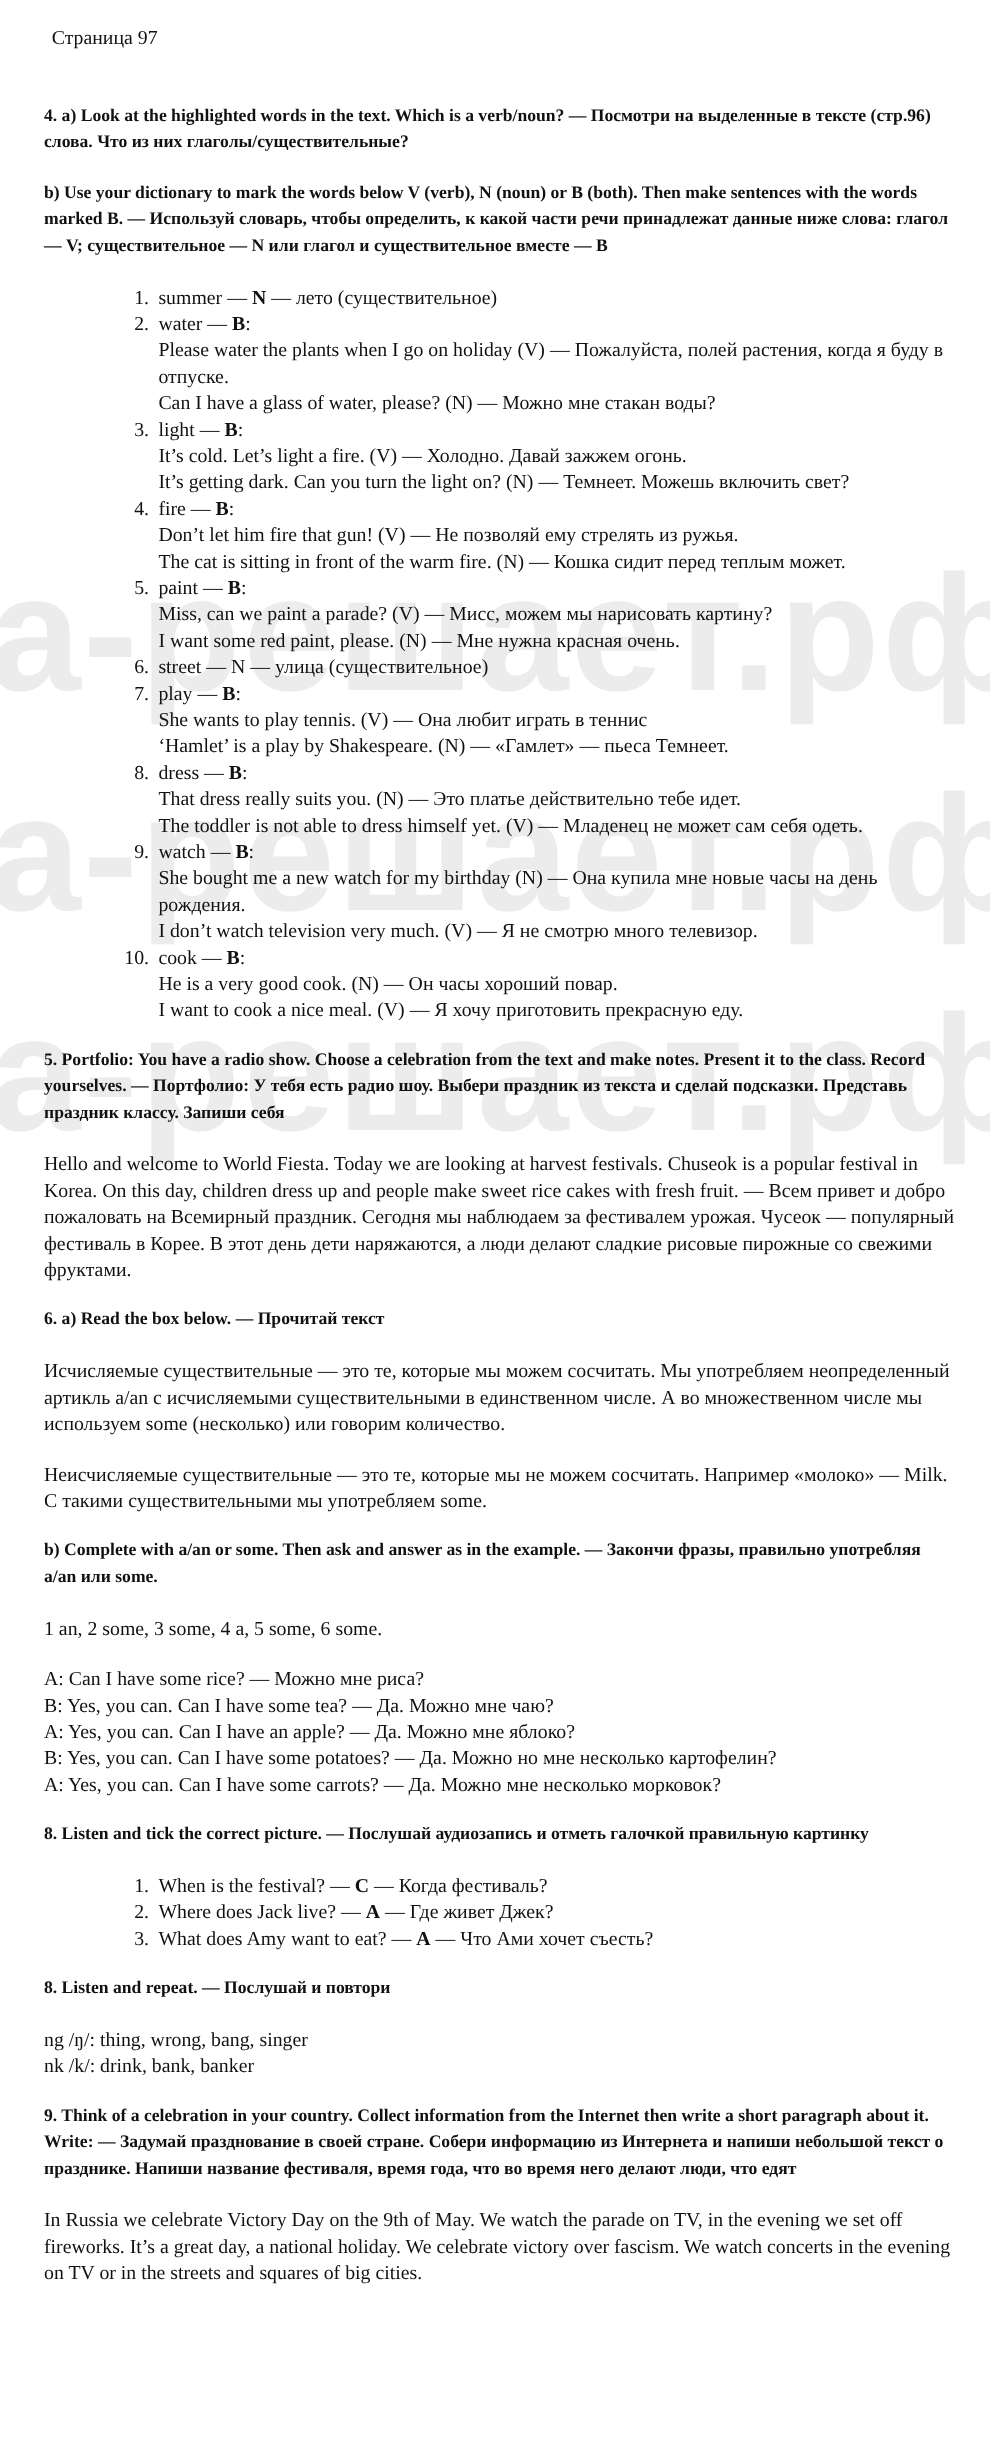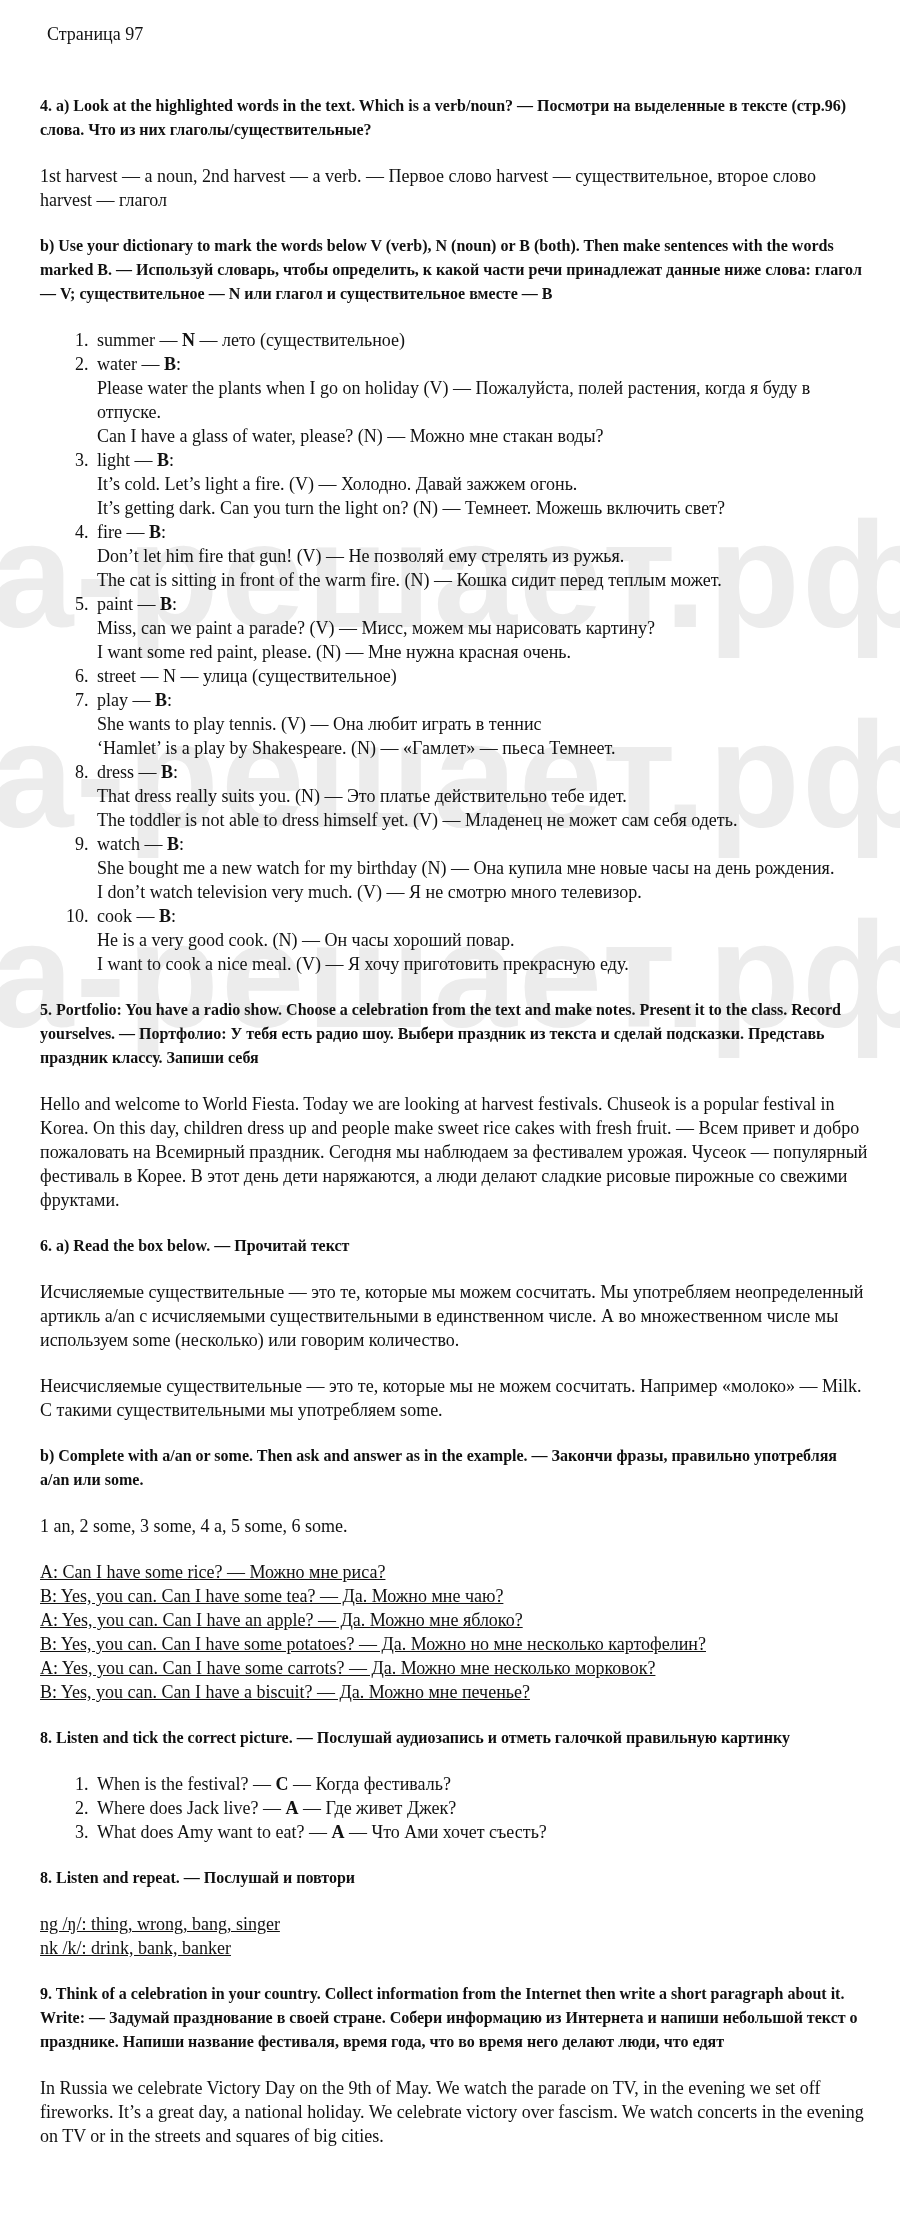--- a/index.html
+++ b/index.html
@@ -11,37 +11,36 @@
     .watermark {
       position: absolute; left: -10px; font-family: "Liberation Sans", sans-serif;
       font-size: 150px; font-weight: bold; color: #ececec; letter-spacing: 2px;
       white-space: nowrap; z-index: 0; user-select: none; line-height: 150px;
     }
     .content { position: relative; z-index: 1; padding: 22px 0 0 40px; width: 830px; }
     .page-title { font-weight: normal; font-size: 18px; margin: 0 0 48px 7px; }
     .task { font-weight: bold; font-size: 16px; line-height: 24px; margin: 0 0 22px 0; }
     p { margin: 0 0 22px 0; }
     ol { margin: 0 0 22px 0; padding-left: 53px; }
-    ol li { padding-left: 4px; }
+    ol li { padding-left: 4px; margin-left: 47px; }
     .sent { display: block; }
-    .lines span { display: block; text-decoration: underline; }
+    .lines span { display: block; }
     b { font-weight: bold; }
   </style>
 </head>
 <body>
 
 <div class="watermark" style="top:500px;">а-решает.рф</div>
 <div class="watermark" style="top:700px;">а-решает.рф</div>
 <div class="watermark" style="top:900px;">а-решает.рф</div>
 
 <div class="content">
   <div class="page-title">Страница 97</div>
 
   <div class="task">4. a) Look at the highlighted words in the text. Which is a verb/noun? — Посмотри на выделенные в тексте (стр.96) слова. Что из них глаголы/существительные?</div>
-  <p>1st harvest — a noun, 2nd harvest — a verb. — Первое слово harvest — существительное, второе слово harvest — глагол</p>
 
   <div class="task">b) Use your dictionary to mark the words below V (verb), N (noun) or B (both). Then make sentences with the words marked B. — Используй словарь, чтобы определить, к какой части речи принадлежат данные ниже слова: глагол — V; существительное — N или глагол и существительное вместе — B</div>
   <ol id="list4b">
       <li><span><span>summer</span> — <b>N</b><span> — лето (существительное)</span></span></li>
       <li><span><span>water</span> — <b>B</b><span>:</span></span><span class="sent">Please water the plants when I go on holiday (V) — Пожалуйста, полей растения, когда я буду в отпуске.</span><span class="sent">Can I have a glass of water, please? (N) — Можно мне стакан воды?</span></li>
       <li><span><span>light</span> — <b>B</b><span>:</span></span><span class="sent">It’s cold. Let’s light a fire. (V) — Холодно. Давай зажжем огонь.</span><span class="sent">It’s getting dark. Can you turn the light on? (N) — Темнеет. Можешь включить свет?</span></li>
       <li><span><span>fire</span> — <b>B</b><span>:</span></span><span class="sent">Don’t let him fire that gun! (V) — Не позволяй ему стрелять из ружья.</span><span class="sent">The cat is sitting in front of the warm fire. (N) — Кошка сидит перед теплым может.</span></li>
       <li><span><span>paint</span> — <b>B</b><span>:</span></span><span class="sent">Miss, can we paint a parade? (V) — Мисс, можем мы нарисовать картину?</span><span class="sent">I want some red paint, please. (N) — Мне нужна красная очень.</span></li>
       <li><span><span>street</span> — <span>N</span><span> — улица (существительное)</span></span></li>
       <li><span><span>play</span> — <b>B</b><span>:</span></span><span class="sent">She wants to play tennis. (V) — Она любит играть в теннис</span><span class="sent">‘Hamlet’ is a play by Shakespeare. (N) — «Гамлет» — пьеса Темнеет.</span></li>
@@ -58,21 +57,20 @@
   <p>Неисчисляемые существительные — это те, которые мы не можем сосчитать. Например «молоко» — Milk. С такими существительными мы употребляем some.</p>
 
   <div class="task">b) Complete with a/an or some. Then ask and answer as in the example. — Закончи фразы, правильно употребляя a/an или some.</div>
   <p>1 an, 2 some, 3 some, 4 a, 5 some, 6 some.</p>
   <p class="lines">
     <span>A: Can I have some rice? — Можно мне риса?</span>
     <span>B: Yes, you can. Can I have some tea? — Да. Можно мне чаю?</span>
     <span>A: Yes, you can. Can I have an apple? — Да. Можно мне яблоко?</span>
     <span>B: Yes, you can. Can I have some potatoes? — Да. Можно но мне несколько картофелин?</span>
     <span>A: Yes, you can. Can I have some carrots? — Да. Можно мне несколько морковок?</span>
-    <span>B: Yes, you can. Can I have a biscuit? — Да. Можно мне печенье?</span>
   </p>
 
   <div class="task">8. Listen and tick the correct picture. — Послушай аудиозапись и отметь галочкой правильную картинку</div>
   <ol id="list7">
       <li><span>When is the festival? — </span><b>C</b><span> — Когда фестиваль?</span></li>
       <li><span>Where does Jack live? — </span><b>A</b><span> — Где живет Джек?</span></li>
       <li><span>What does Amy want to eat? — </span><b>A</b><span> — Что Ами хочет съесть?</span></li>
     </ol>
 
   <div class="task">8. Listen and repeat. — Послушай и повтори</div>

